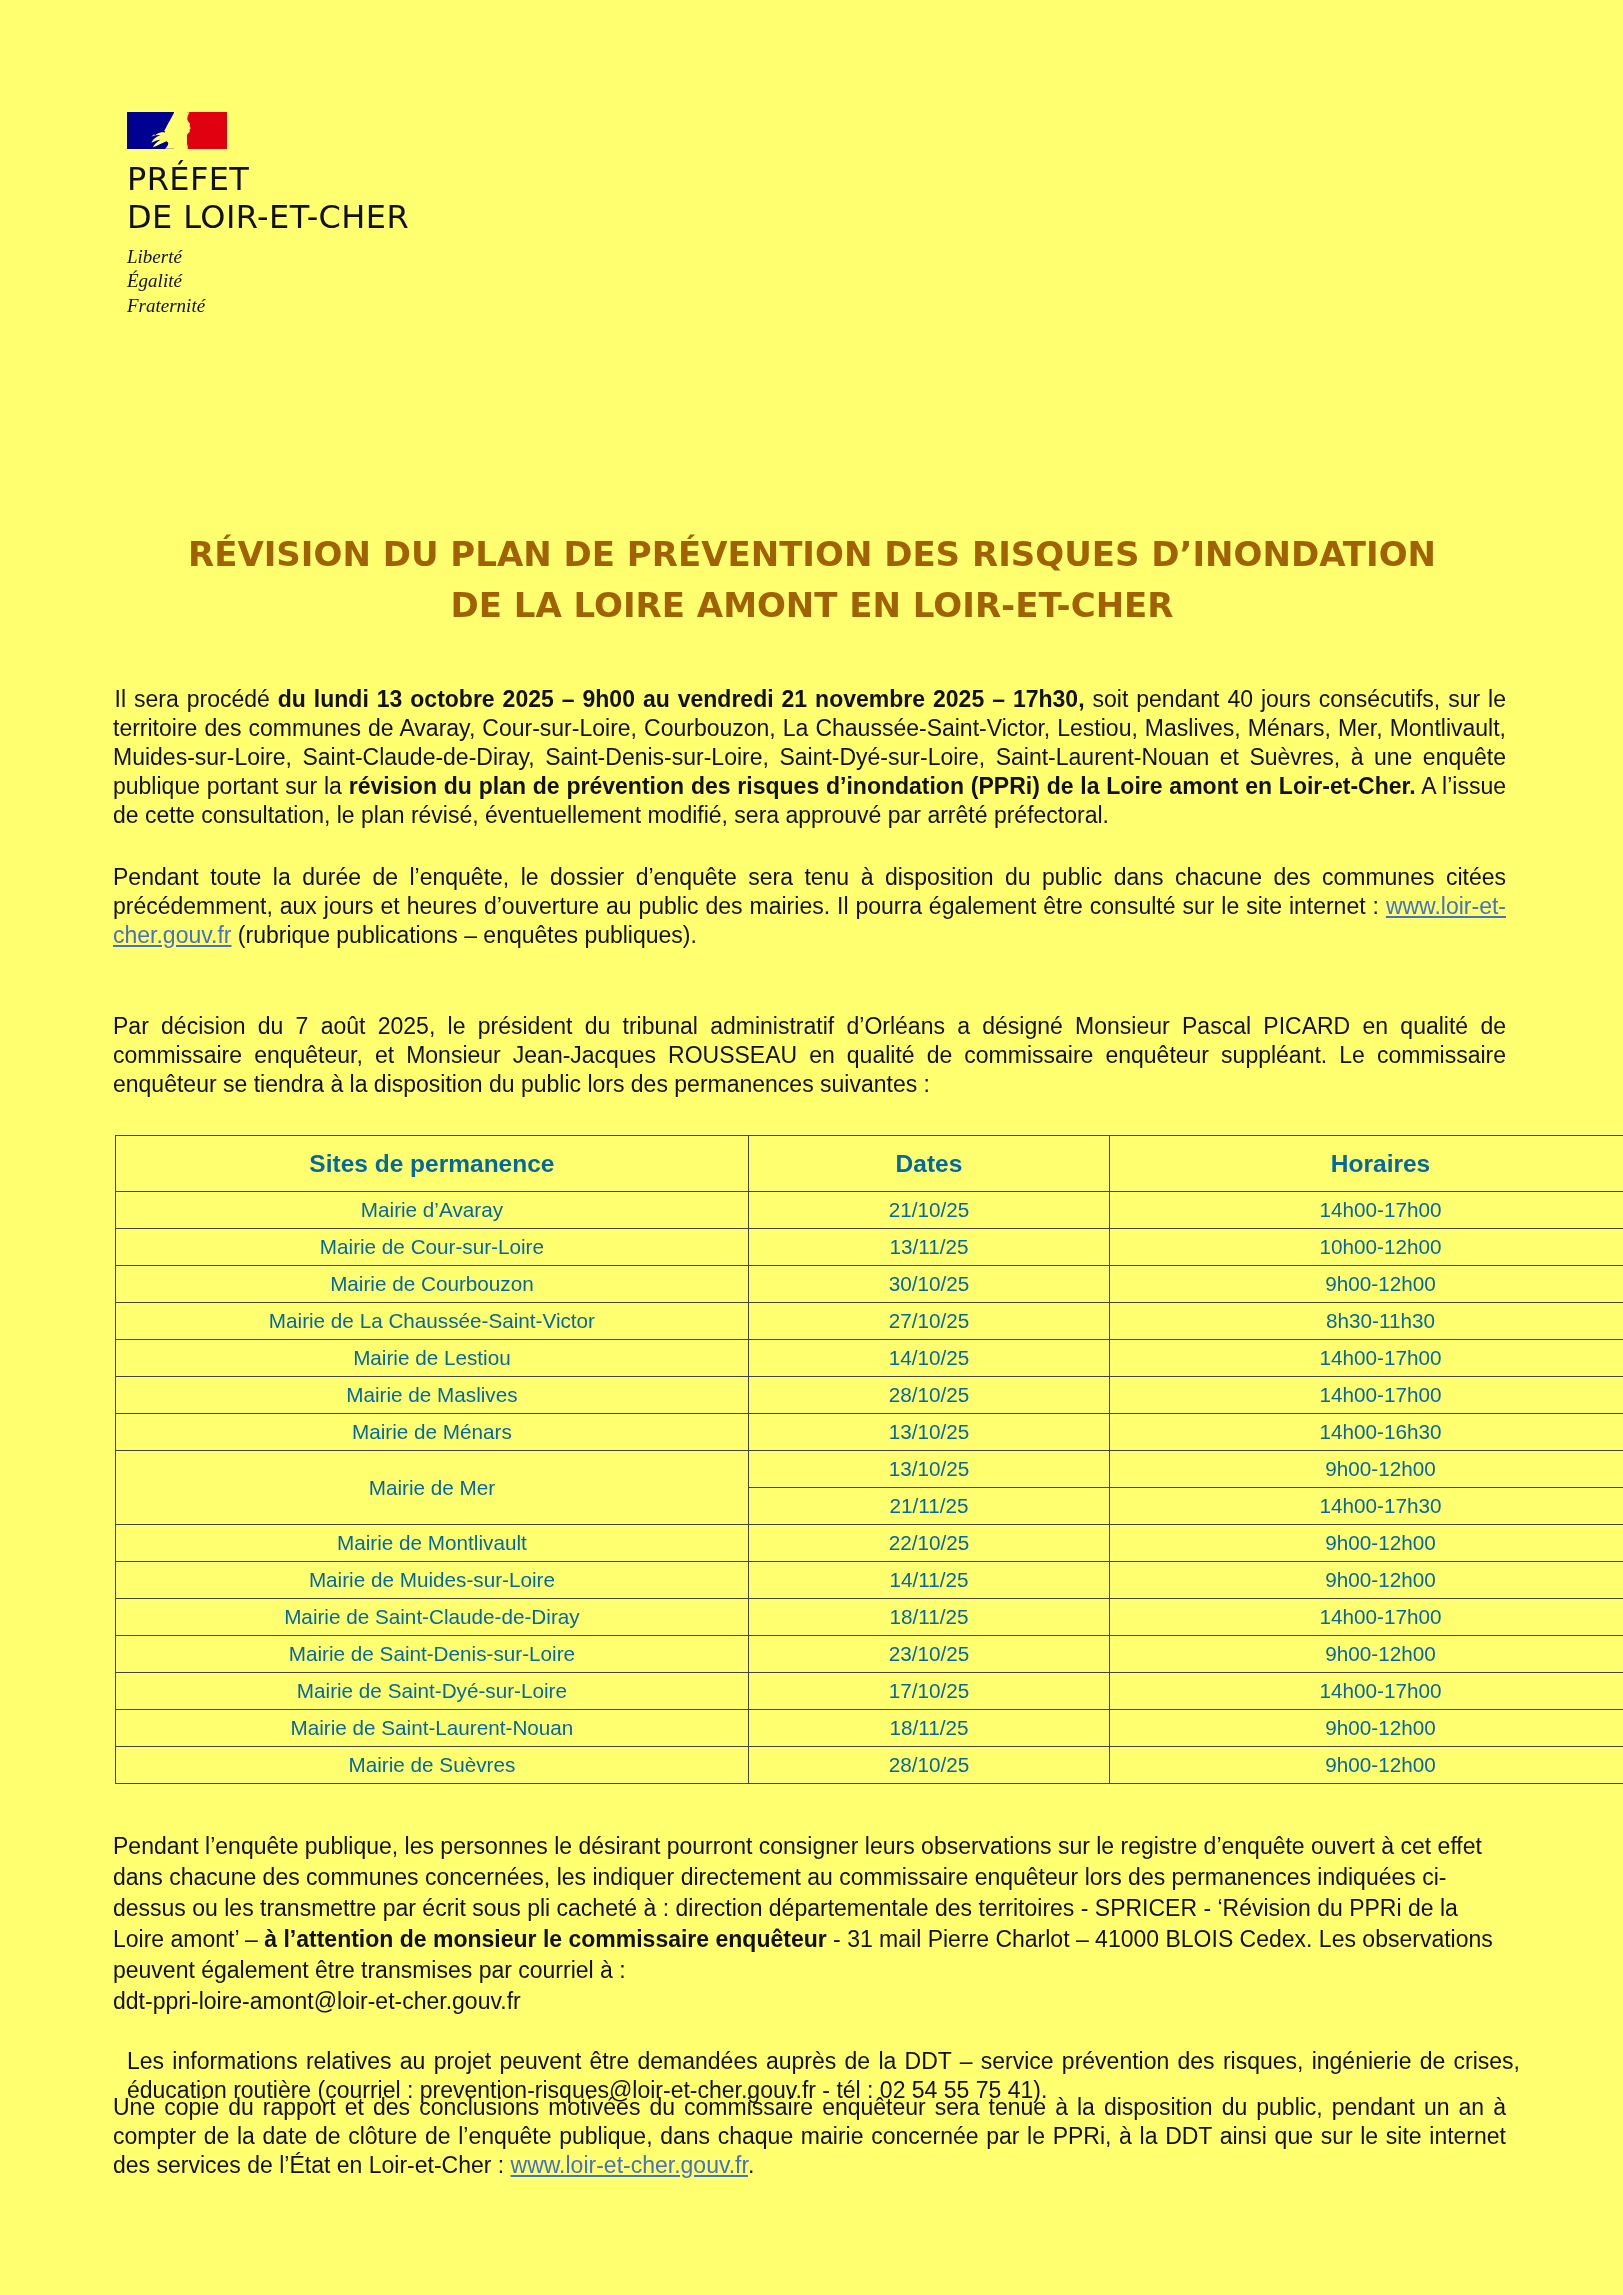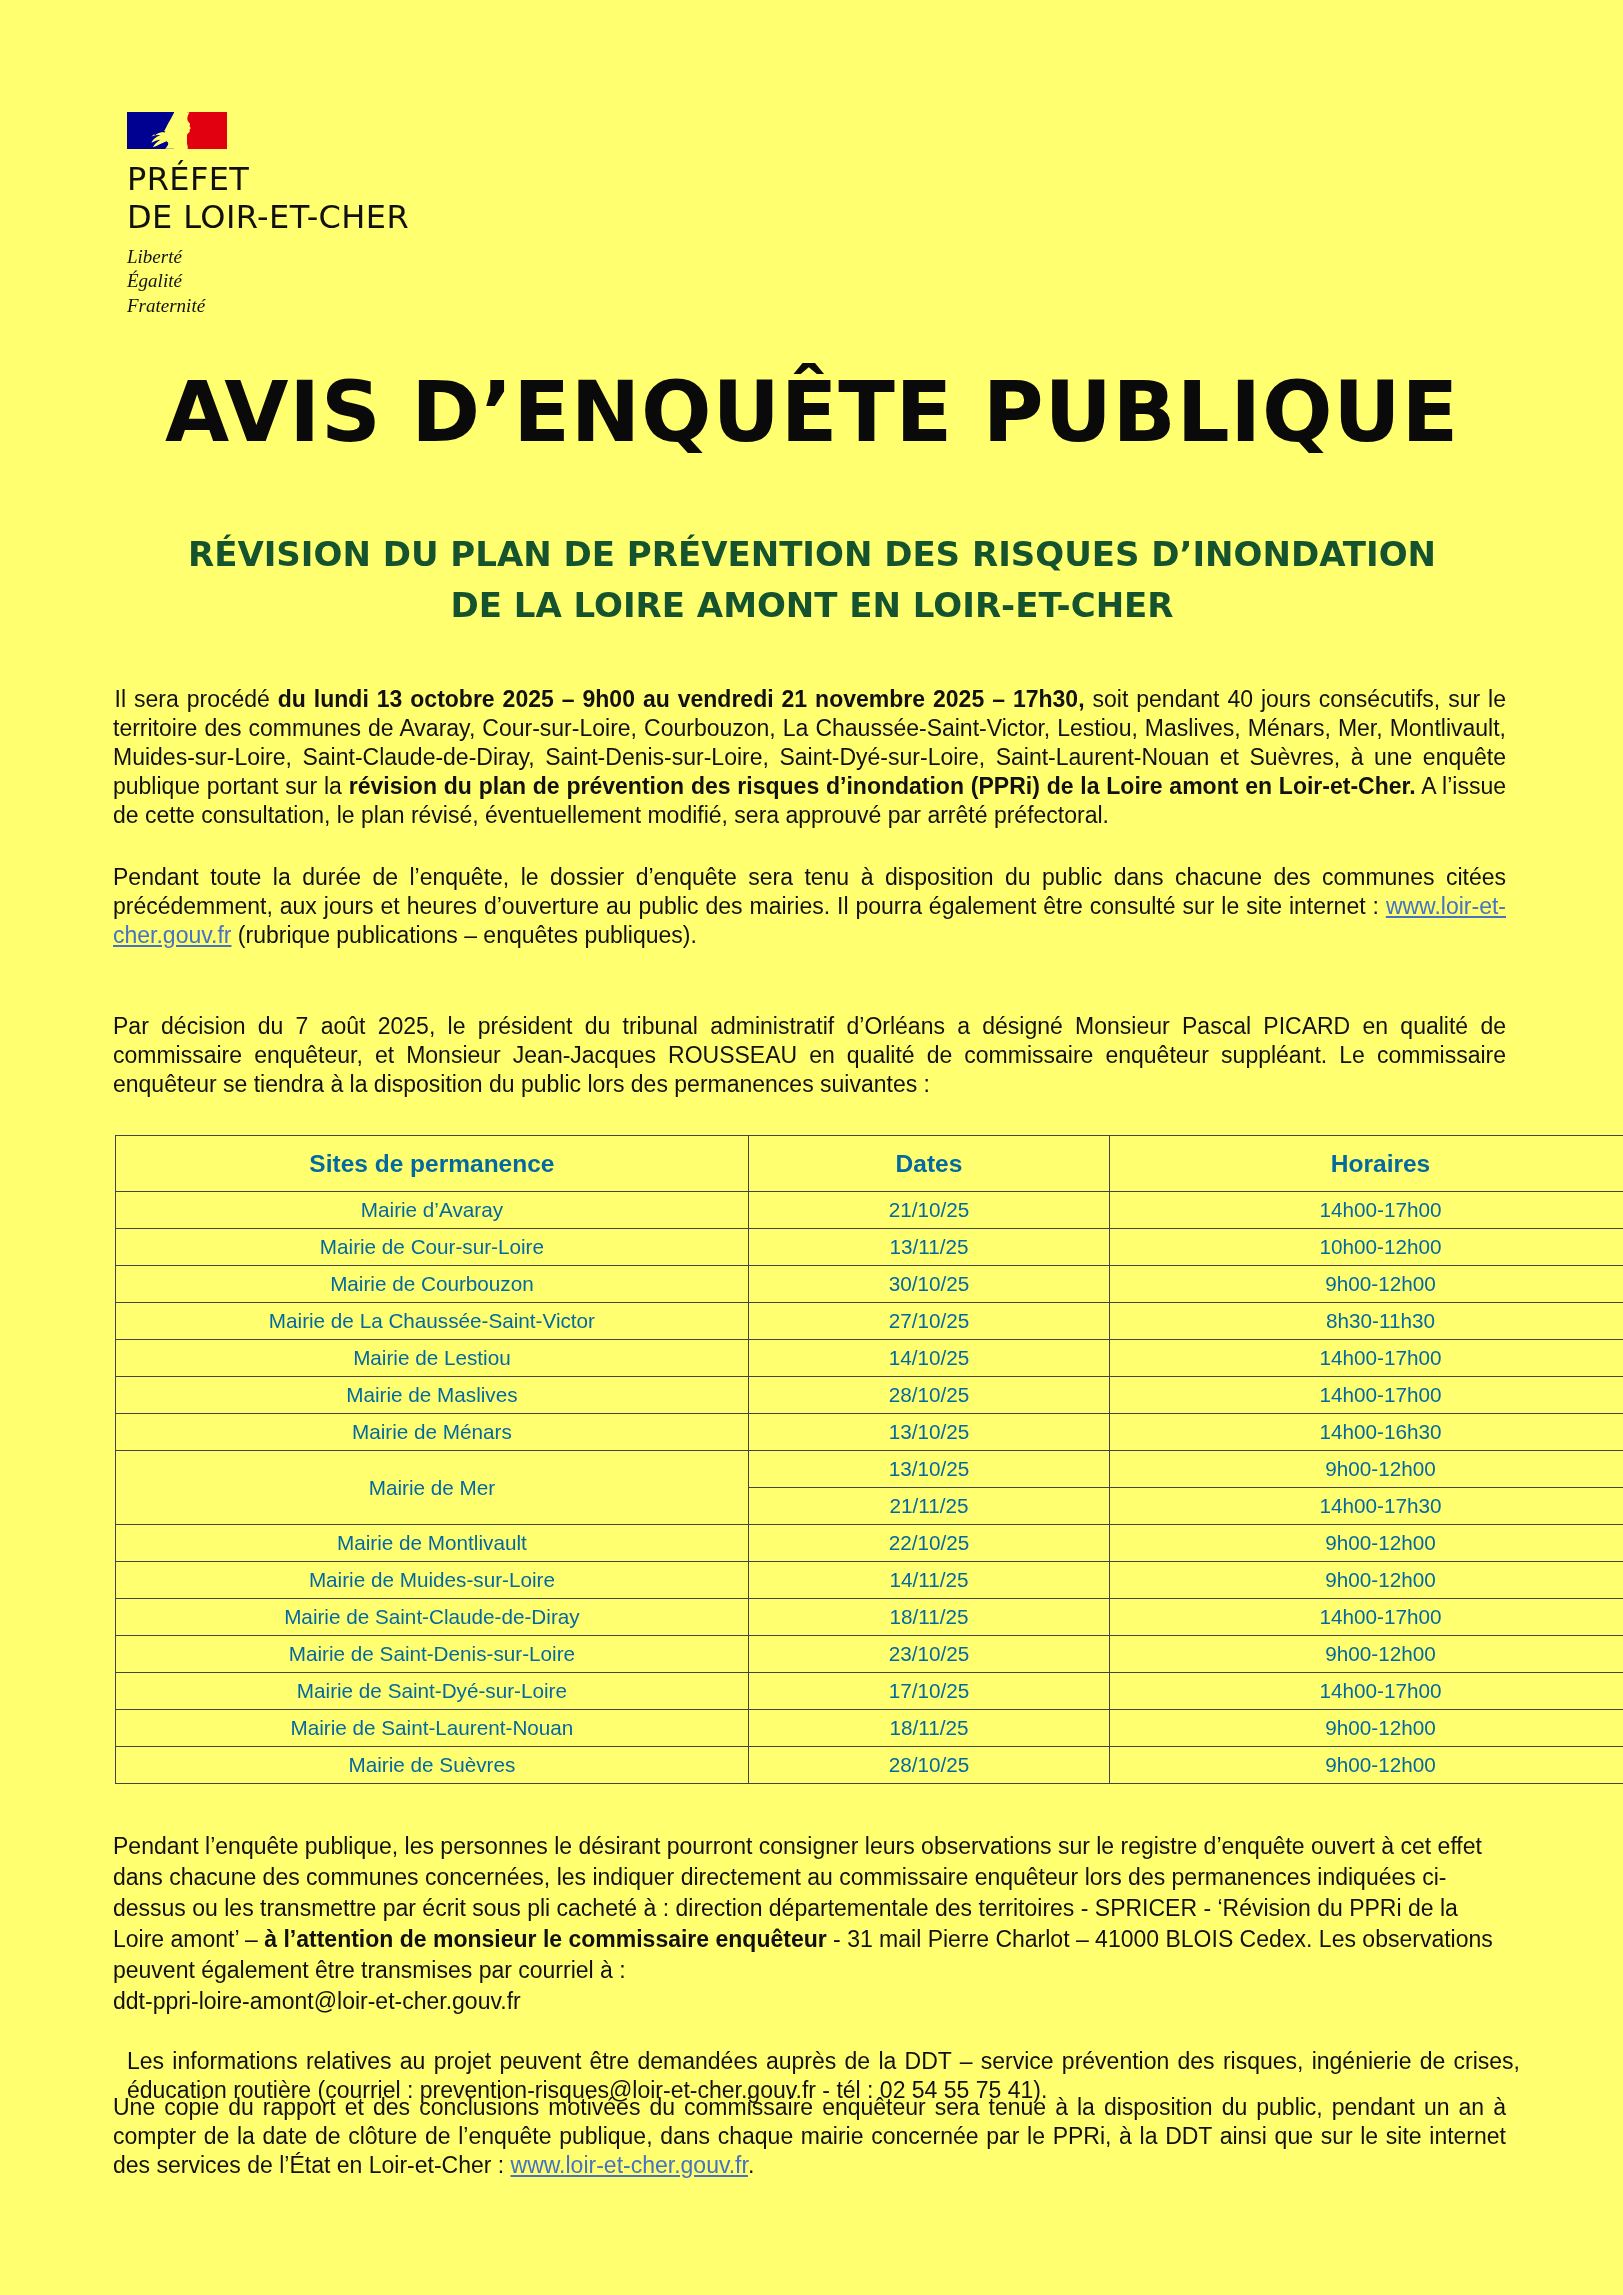--- a/index.html
+++ b/index.html
@@ -76,21 +76,21 @@
     }
     .subtitle {
       position: absolute;
       left: 0; width: 1624px;
       top: 529px;
       text-align: center;
       font-family: "DejaVu Sans", "Liberation Sans", sans-serif;
       font-weight: bold;
       font-size: 34px;
       line-height: 51px;
-      color: #14532d;
+      color: #a16207;
     }
 
     .para {
       position: absolute;
       left: 113px;
       width: 1393px;
       font-size: 23px;
       line-height: 29px;
       text-align: justify;
       color: #111;
@@ -154,21 +154,20 @@
       <div>PRÉFET</div>
       <div>DE LOIR-ET-CHER</div>
     </div>
     <div class="motto">
       <div>Liberté</div>
       <div>Égalité</div>
       <div>Fraternité</div>
     </div>
   </div>
 
-  <h1 class="main-title" style="margin:0;">AVIS D’ENQUÊTE PUBLIQUE</h1>
 
   <div class="subtitle">
     <div>RÉVISION DU PLAN DE PRÉVENTION DES RISQUES D’INONDATION</div>
     <div>DE LA LOIRE AMONT EN LOIR-ET-CHER</div>
   </div>
 
   <p class="para p1" style="margin:0; text-indent:1.5px;"><span>Il sera procédé </span><b>du lundi 13 octobre 2025 – 9h00 au vendredi 21 novembre 2025 – 17h30,</b><span> soit pendant 40 jours consécutifs, sur le territoire des communes de Avaray, Cour-sur-Loire, Courbouzon, La Chaussée-Saint-Victor, Lestiou, Maslives, Ménars, Mer, Montlivault, Muides-sur-Loire, Saint-Claude-de-Diray, Saint-Denis-sur-Loire, Saint-Dyé-sur-Loire, Saint-Laurent-Nouan et Suèvres, à une enquête publique portant sur la </span><b>révision du plan de prévention des risques d’inondation (PPRi) de la Loire amont en Loir-et-Cher.</b><span> A l’issue de cette consultation, le plan révisé, éventuellement modifié, sera approuvé par arrêté préfectoral.</span></p>
 
   <p class="para p2" style="margin:0;"><span>Pendant toute la durée de l’enquête, le dossier d’enquête sera tenu à disposition du public dans chacune des communes citées précédemment, aux jours et heures d’ouverture au public des mairies. Il pourra également être consulté sur le site internet : </span><a class="link">www.loir-et-cher.gouv.fr</a><span>  (rubrique publications – enquêtes publiques).</span></p>
 

